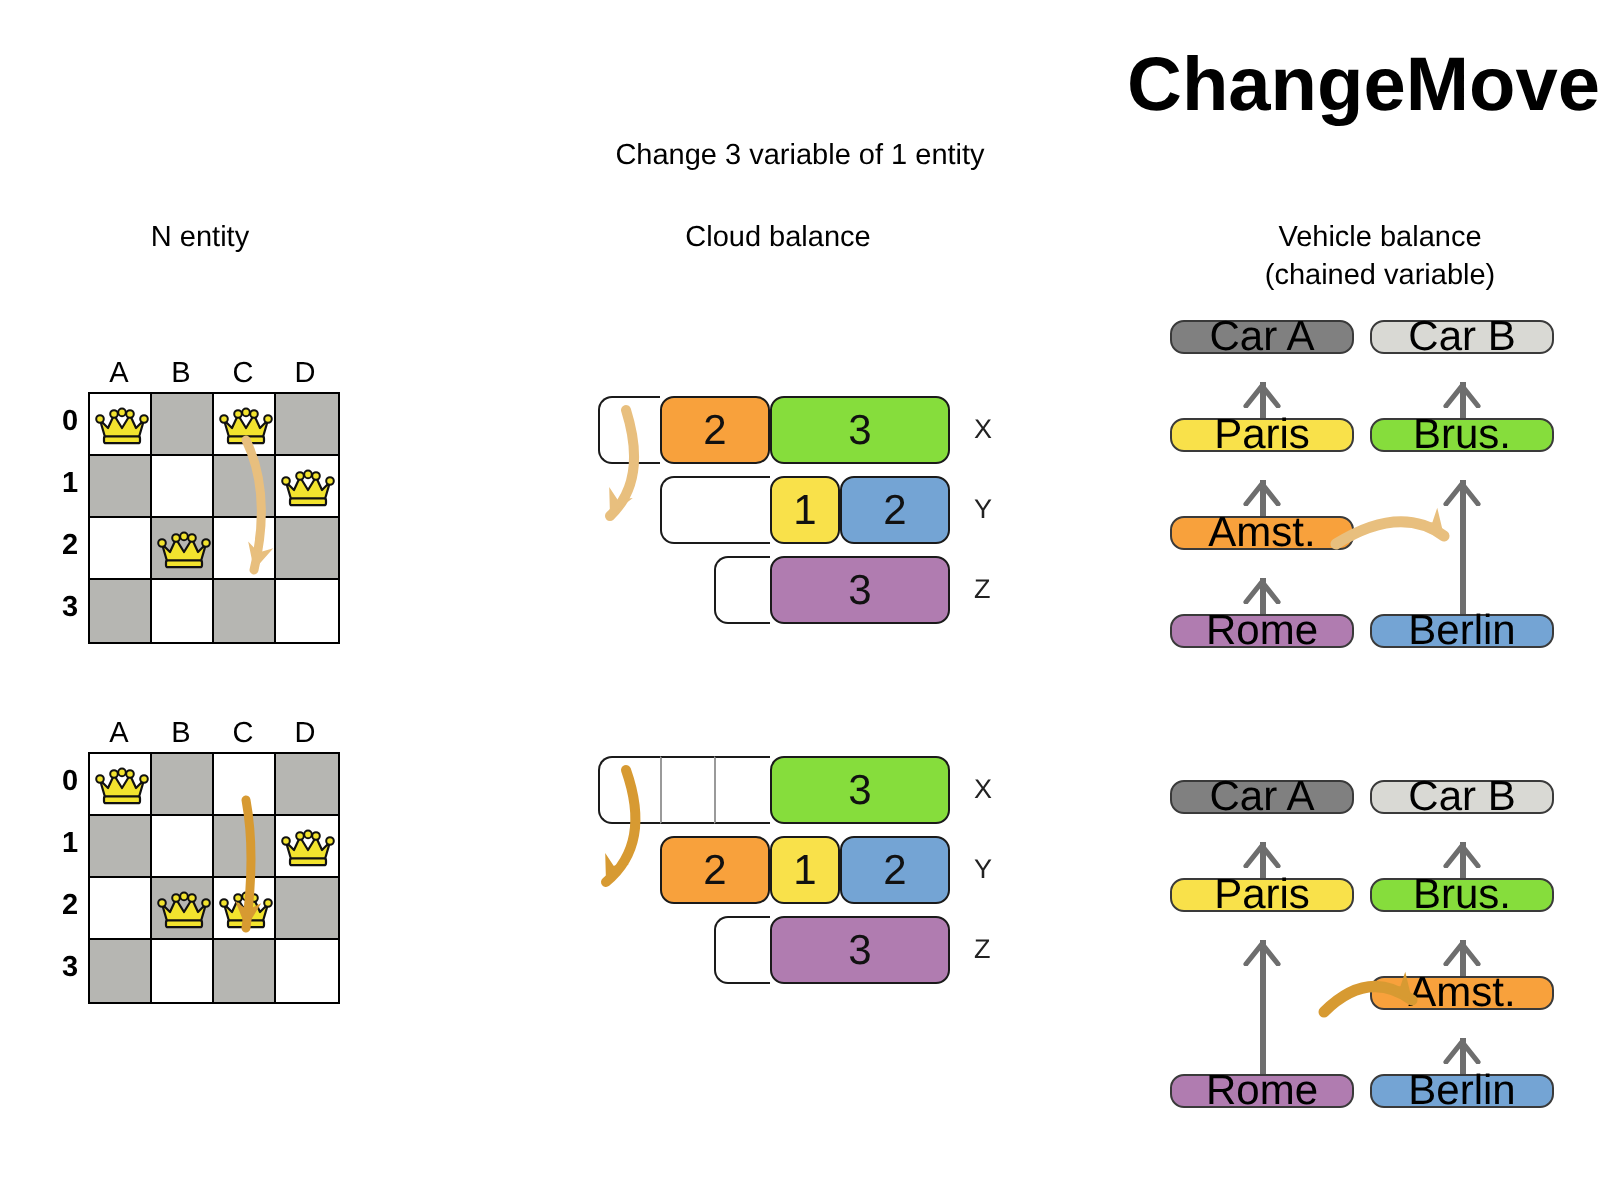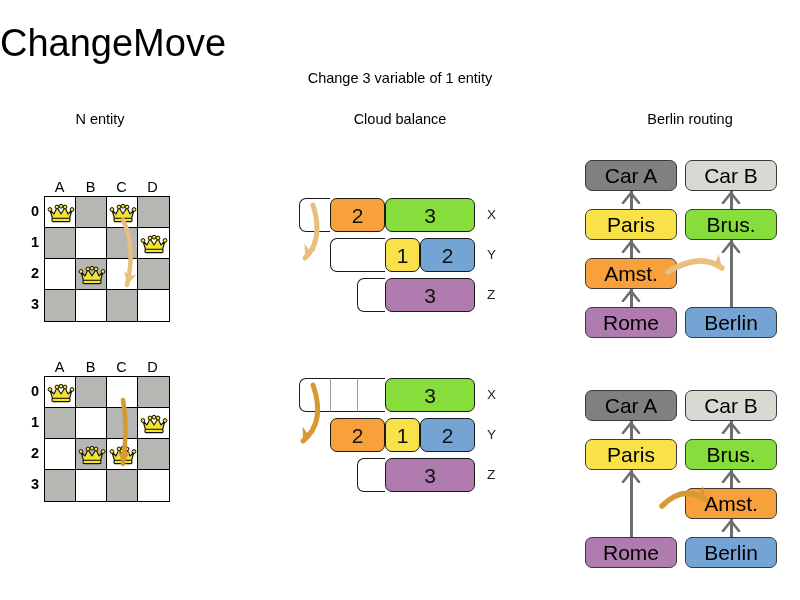--- a/index.html
+++ b/index.html
@@ -5,32 +5,32 @@
   html,body{margin:0;padding:0;}
   body{
     width:800px;height:600px;background:#ffffff;
     font-family:"Liberation Sans",sans-serif;
     color:#000;overflow:hidden;position:relative;
   }
   .abs{position:absolute;}
 
   
   #page-title{
-    left:0;top:22px;width:800px;text-align:left;
-    font-size:38px;font-weight:400;letter-spacing:0px;
+    left:0;top:22px;width:800px;text-align:right;
+    font-size:38px;font-weight:700;letter-spacing:0px;
   }
   #page-subtitle{
     left:0;top:70px;width:800px;text-align:center;
     font-size:14.5px;font-weight:400;
   }
   .section-head{
     font-size:14.5px;text-align:center;line-height:19px;
   }
   #head-nqueens{left:20px;top:110px;width:160px;}
-  #head-cloud{left:320px;top:110px;width:160px;}
+  #head-cloud{left:309px;top:110px;width:160px;}
   #head-vrp{left:590px;top:110px;width:200px;}
   .col-labels{position:absolute;left:44px;top:178px;width:124px;height:18px;}
   .col-labels span{
     position:absolute;width:31px;text-align:center;
     font-size:14.5px;line-height:18px;
   }
   .row-labels{position:absolute;left:28px;width:14px;}
   .row-labels span{
     position:absolute;width:14px;text-align:center;
     font-size:14.5px;line-height:31px;height:31px;font-weight:700;
@@ -61,40 +61,41 @@
     font-size:21px;line-height:1;color:#111;
   }
   .cbar.white{background:#ffffff;border-radius:7px;}
   .cloudlabel{
     position:absolute;font-size:13.5px;line-height:34px;width:20px;
     text-align:left;color:#222;
   }
 
   
   .vbox{
-    position:absolute;width:92px;height:31px;box-sizing:border-box;
+    position:absolute;width:92px;height:17px;box-sizing:border-box;
     border:1.6px solid #3a3a3a;border-radius:7px;
     display:flex;align-items:center;justify-content:center;
     font-size:21px;line-height:1;color:#000;
   }
   .vline{position:absolute;width:3px;background:#6e6e6e;}
 
   
   .arrow-svg{position:absolute;overflow:visible;}
 </style>
 </head>
 <body>
 
 <div class="abs" id="page-title">ChangeMove</div>
 <div class="abs" id="page-subtitle">Change 3 variable of 1 entity</div>
 
 <div class="abs section-head" id="head-nqueens">N entity</div>
 <div class="abs section-head" id="head-cloud">Cloud balance</div>
 <div class="abs section-head" id="head-vrp">
-  <div>Berlin routing</div>
+  <div>Vehicle balance</div>
+  <div>(chained variable)</div>
 </div>
 
 <div class="col-labels" id="cols-before">
     <span style="left: 0px;">A</span>
     <span style="left: 31px;">B</span>
     <span style="left: 62px;">C</span>
     <span style="left: 93px;">D</span>
   </div>
 <div class="row-labels" style="top:196px;height:124px;" id="rows-before">
     <span style="top: 0px;">0</span>

